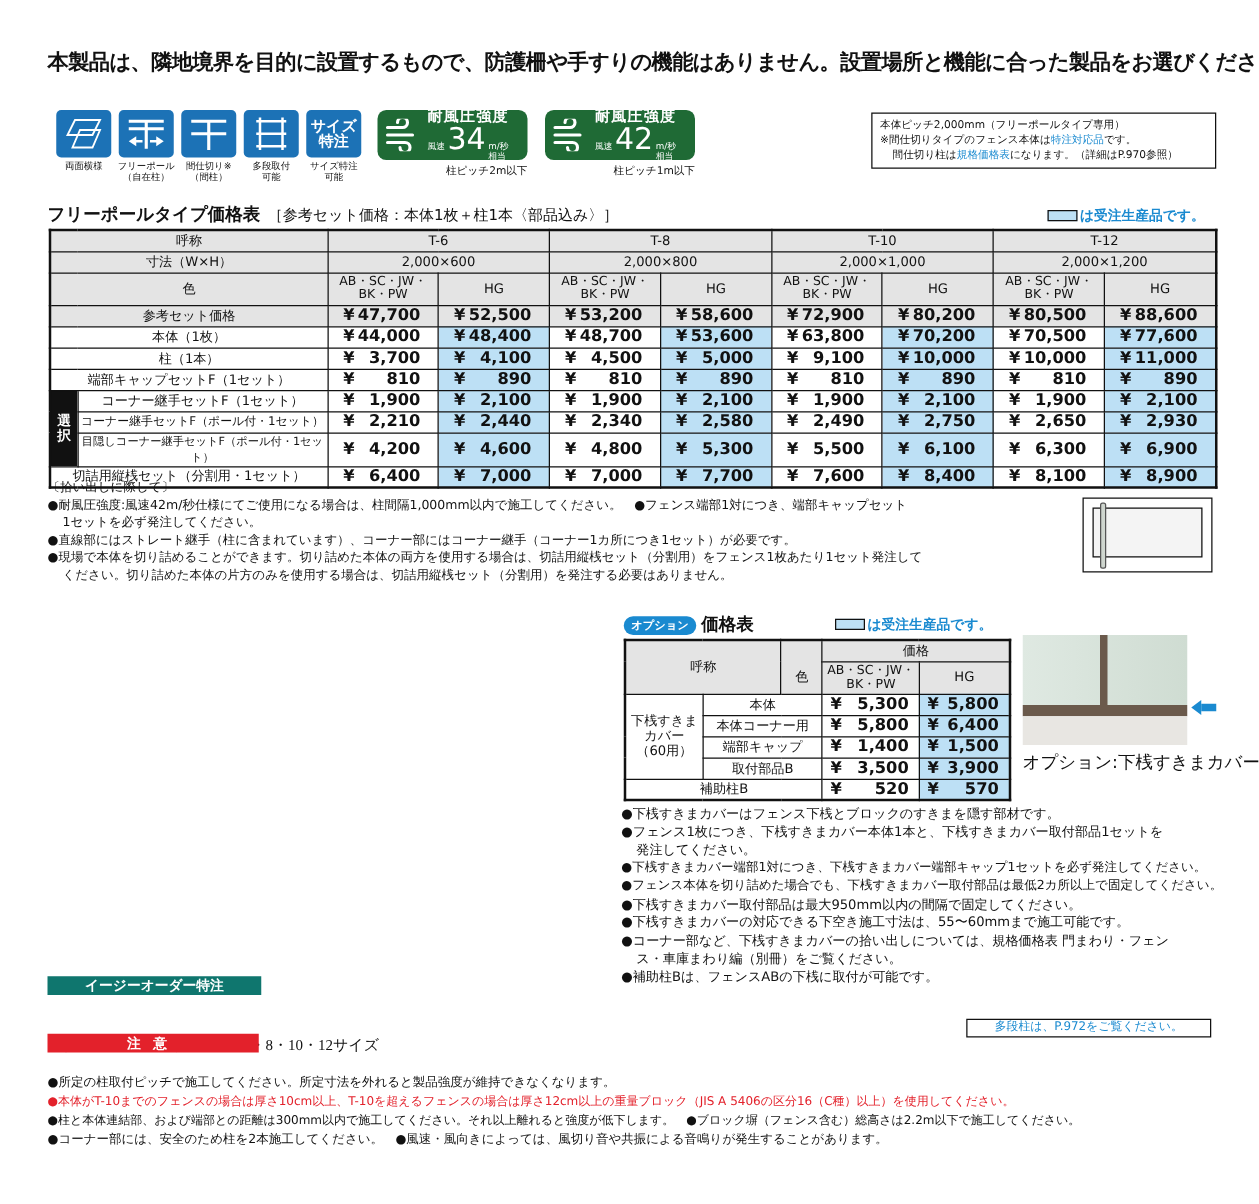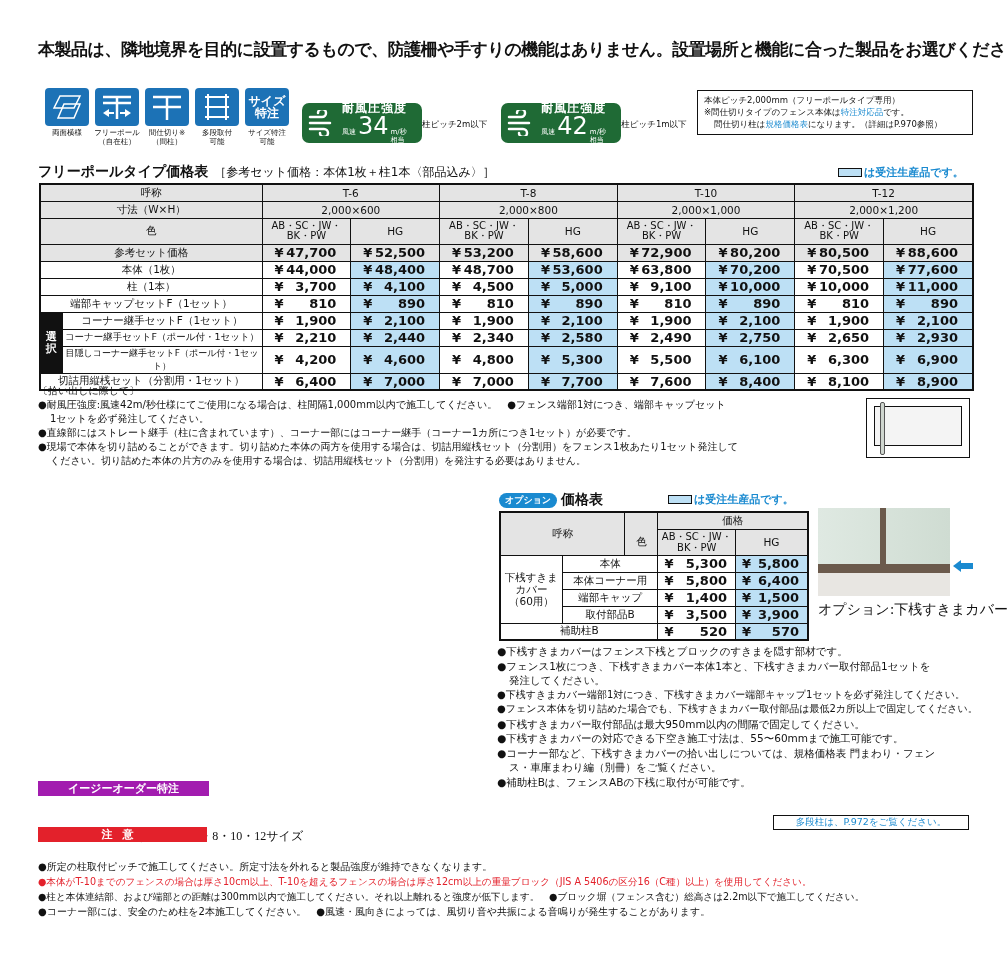--- a/index.html
+++ b/index.html
@@ -3,21 +3,21 @@
 <meta charset="utf-8">
 <style>
   * { box-sizing: border-box; margin: 0; padding: 0; }
   body { width: 1007px; height: 963px; background: #fff; font-family: "DejaVu Sans", "Liberation Sans", sans-serif; color: #111; position: relative; overflow: hidden; }
   .abs { position: absolute; }
   .headline { left: 38px; top: 38px; font-size: 17px; font-weight: bold; letter-spacing: -0.5px; white-space: nowrap; }
   .icons { left: 44px; top: 88px; display: flex; gap: 4px; }
   .icon-block { display: flex; flex-direction: column; align-items: center; width: 46px; }
   .icon-tile { width: 44px; height: 38px; background: #1c72b6; border-radius: 4px; display: flex; align-items: center; justify-content: center; color: #fff; font-weight: bold; font-size: 12px; line-height: 12px; text-align: center; }
   .icon-cap { font-size: 7.5px; text-align: center; line-height: 9px; margin-top: 2px; white-space: nowrap; }
-  .wind { display: flex; align-items: center; margin-top: 12px; }
+  .wind { display: flex; flex-direction: column; align-items: flex-end; }
   .wind-tile { width: 120px; height: 40px; background: #1f6a35; border-radius: 7px; color: #fff; display: flex; align-items: center; padding: 0 6px; gap: 6px; }
   .wind-right { display: flex; flex-direction: column; line-height: 1; }
   .wind-title { font-size: 12px; font-weight: bold; letter-spacing: 1px; }
   .wind-val { display: flex; align-items: baseline; gap: 2px; }
   .wind-small { font-size: 7px; }
   .wind-num { font-size: 24px; font-weight: 500; }
   .wind-unit { font-size: 7px; line-height: 8px; }
   .wind-cap { font-size: 8.5px; margin-top: 3px; }
   .notebox { left: 697px; top: 90px; width: 276px; height: 45px; border: 1.5px solid #111; font-size: 8.5px; line-height: 12px; padding: 3px 6px; }
   .blue-text { color: #1a8ad0; }
@@ -54,21 +54,21 @@
   .opt-table .price .amt { padding-right: 8px; }
   .photo { left: 818px; top: 508px; width: 132px; height: 88px; overflow: hidden; }
   .photo-glass { position: absolute; left: 0; top: 0; width: 132px; height: 56px; background: linear-gradient(90deg, #dfe9e2, #cfdcd2); }
   .photo-post { position: absolute; left: 62px; top: 0; width: 6px; height: 64px; background: #6b5a4c; }
   .photo-rail { position: absolute; left: 0; top: 56px; width: 132px; height: 9px; background: #6b5a4c; }
   .photo-block { position: absolute; left: 0; top: 65px; width: 132px; height: 23px; background: #e8e6e2; }
   .photo-arrow { left: 953px; top: 560px; width: 0; height: 0; border-top: 6px solid transparent; border-bottom: 6px solid transparent; border-right: 8px solid #1a8ad0; }
   .photo-arrow-tail { left: 961px; top: 563px; width: 12px; height: 6px; background: #1a8ad0; }
   .photo-cap { left: 818px; top: 601px; font-size: 14px; white-space: nowrap; }
   .notes2 { left: 497px; top: 644px; font-size: 10.5px; line-height: 14.5px; width: 480px; }
-  .easy-bar { left: 38px; top: 781px; width: 171px; height: 15px; background: #a21caf; color: #fff; font-size: 11px; font-weight: bold; text-align: center; line-height: 15px; }
+  .easy-bar { left: 38px; top: 781px; width: 171px; height: 15px; background: #0f766e; color: #fff; font-size: 11px; font-weight: bold; text-align: center; line-height: 15px; }
   .easy-text { left: 38px; top: 828px; font-size: 12px; white-space: nowrap; font-family: Liberation Serif, serif; }
   .warn-bar { left: 38px; top: 827px; width: 169px; height: 15px; background: #e3212b; color: #fff; font-size: 11px; font-weight: bold; text-align: center; line-height: 15px; letter-spacing: 10px; }
   .p972 { left: 773px; top: 815px; width: 196px; height: 15px; border: 1.5px solid #111; font-size: 9.5px; color: #1a8ad0; text-align: center; line-height: 12px; }
   .notes3 { left: 38px; top: 847px; font-size: 10px; line-height: 15px; width: 960px; margin-top: 12px; }
   .red { color: #e3212b; }
   .nowrap { white-space: nowrap; }
 </style>
 </head>
 <body>
 

